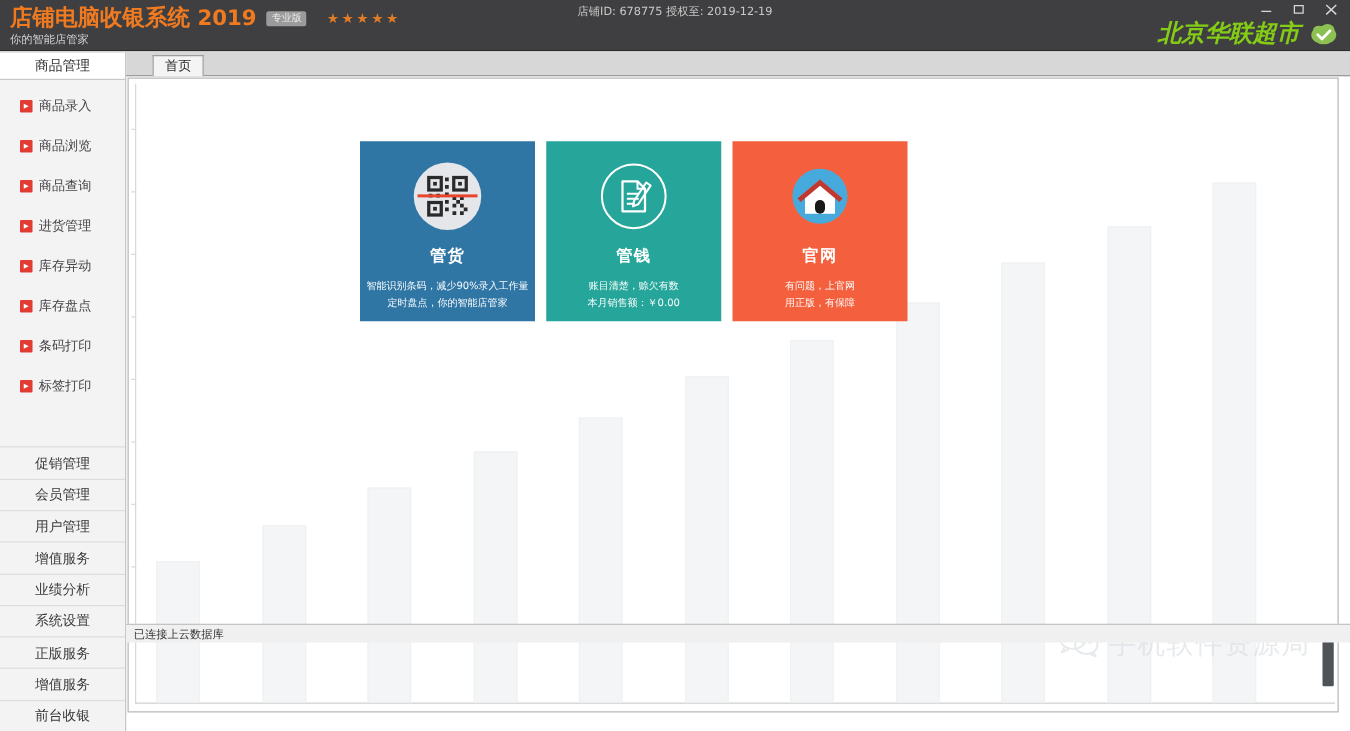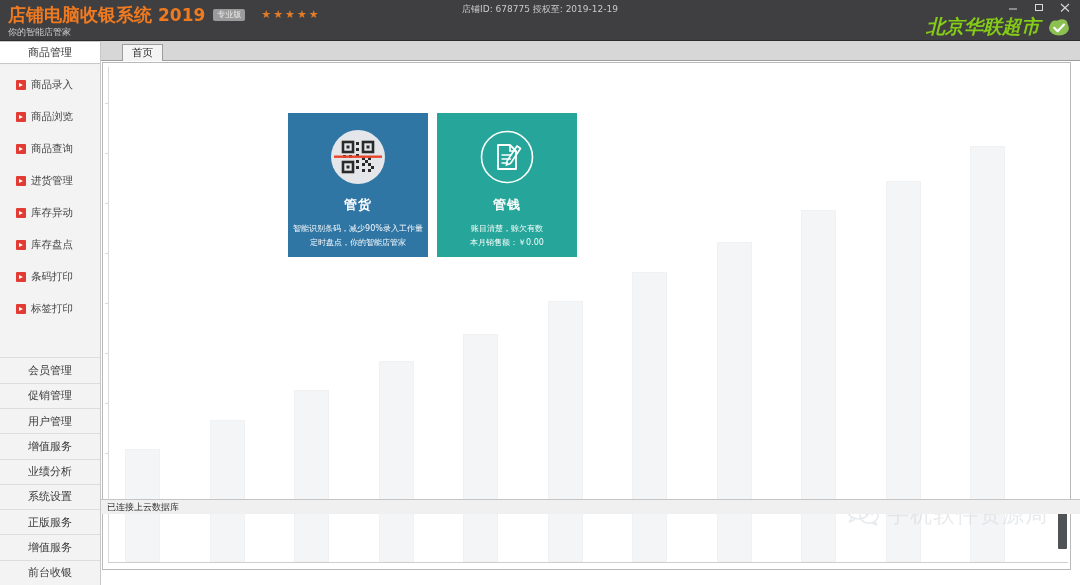--- a/index.html
+++ b/index.html
@@ -350,22 +350,22 @@
         <span class="bullet"></span>
         <span>条码打印</span>
       </div>
       <div class="side-sub">
         <span class="bullet"></span>
         <span>标签打印</span>
       </div>
     </div>
 
     <div class="side-bottom">
+      <div class="side-item">促销管理</div>
       <div class="side-item">会员管理</div>
-      <div class="side-item">促销管理</div>
       <div class="side-item">用户管理</div>
       <div class="side-item">增值服务</div>
       <div class="side-item">业绩分析</div>
       <div class="side-item">系统设置</div>
       <div class="side-item">正版服务</div>
       <div class="side-item">增值服务</div>
       <div class="side-item">前台收银</div>
     </div>
   </div>
 
@@ -466,20 +466,33 @@
             <line x1="22.5" y1="34" x2="29" y2="34" stroke="#ffffff" stroke-width="1.5"></line>
             <path d="M38 17 l3.5 2.5 l-10 15 l-4.2 1.6 l0.9 -4.4 z" fill="none" stroke="#ffffff" stroke-width="1.6" stroke-linejoin="round"></path>
           </svg>
         </div>
         <div class="card-title">管钱</div>
         <div class="card-line">账目清楚，赊欠有数</div>
         <div class="card-line">本月销售额：￥0.00</div>
       </div>
 
 
+      <div class="card" style="background: rgb(244, 96, 62);">
+        <div class="card-icon">
+          <svg width="56" height="56" viewBox="0 0 56 56">
+            <circle cx="28" cy="28" r="22" fill="#46aadd"></circle>
+            <path d="M11 29 L28 15 L45 29 L40 29 L40 42 L16 42 L16 29 Z" fill="#ffffff"></path>
+            <path d="M10 29.5 L28 14.5 L46 29.5 L43.5 32.5 L28 19.5 L12.5 32.5 Z" fill="#c0392f"></path>
+            <rect x="24" y="31" width="8" height="11" rx="4" fill="#1a1a1a"></rect>
+          </svg>
+        </div>
+        <div class="card-title">官网</div>
+        <div class="card-line">有问题，上官网</div>
+        <div class="card-line">用正版，有保障</div>
+      </div>
 
     </div>
 
     <div class="scroll-thumb"></div>
   </div>
 
   <div class="statusbar">
     <span>已连接上云数据库</span>
   </div>
 

